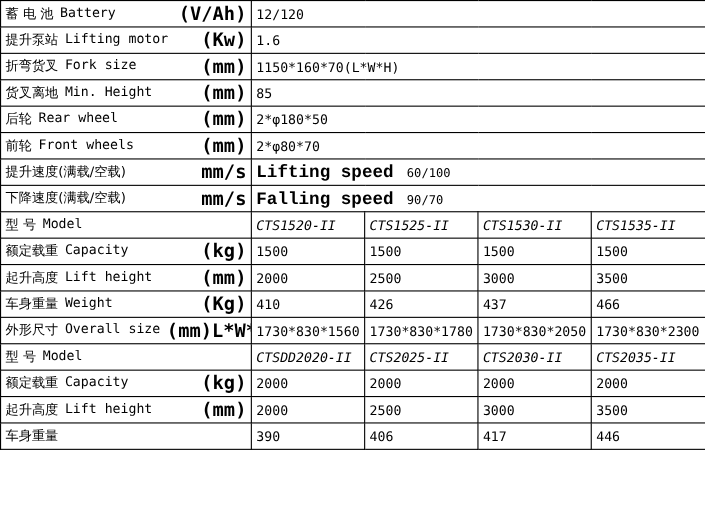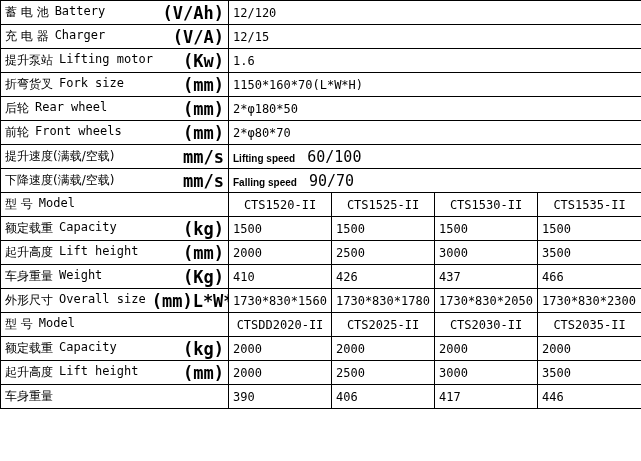--- a/index.html
+++ b/index.html
@@ -58,29 +58,30 @@
   }
   .lbl-unit {
     font-family: "DejaVu Sans Mono", monospace;
     font-size: 17px;
     font-weight: bold;
     padding-left: 6px;
     white-space: nowrap;
   }
   .val {
     font-family: "DejaVu Sans Mono", monospace;
-    font-size: 15px;
+    font-size: 11px;
   }
   .model-col {
     width: 101px;
-    text-align: center;
+    text-align: left;
+    font-style: italic;
   }
   .speed-name {
-    font-family: Liberation Sans, sans-serif;
-    font-size: 10px;
+    font-family: Liberation Mono, monospace;
+    font-size: 16px;
     font-weight: bold;
     padding-right: 12px;
   }
   .inline-pair {
     display: flex;
     align-items: baseline;
   }
 </style>
 </head>
 <body>
@@ -104,51 +105,51 @@
           </span>
           <span class="lbl-unit">(V/Ah)</span>
         </div>
       </td>
       <td colspan="4" class="val">12/120</td>
     </tr>
     <tr>
       <td class="label-cell">
         <div class="lbl-wrap">
           <span class="lbl-left">
-            <span class="cn">充 电 器</span>
-            <span class="mono">Charger</span>
-          </span>
-          <span class="lbl-unit">(V/A)</span>
-        </div>
-      </td>
-      <td colspan="4" class="val">12/15</td>
-    </tr>
-    <tr>
-      <td class="label-cell">
-        <div class="lbl-wrap">
-          <span class="lbl-left">
             <span class="cn">提升泵站</span>
             <span class="mono">Lifting motor</span>
           </span>
           <span class="lbl-unit">(Kw)</span>
         </div>
       </td>
       <td colspan="4" class="val">1.6</td>
     </tr>
     <tr>
       <td class="label-cell">
         <div class="lbl-wrap">
           <span class="lbl-left">
             <span class="cn">折弯货叉</span>
             <span class="mono">Fork size</span>
           </span>
           <span class="lbl-unit">(mm)</span>
         </div>
       </td>
       <td colspan="4" class="val">1150*160*70(L*W*H)</td>
+    </tr>
+    <tr>
+      <td class="label-cell">
+        <div class="lbl-wrap">
+          <span class="lbl-left">
+            <span class="cn">货叉离地</span>
+            <span class="mono">Min. Height</span>
+          </span>
+          <span class="lbl-unit">(mm)</span>
+        </div>
+      </td>
+      <td colspan="4" class="val">85</td>
     </tr>
     <tr>
       <td class="label-cell">
         <div class="lbl-wrap">
           <span class="lbl-left">
             <span class="cn">后轮</span>
             <span class="mono">Rear wheel</span>
           </span>
           <span class="lbl-unit">(mm)</span>
         </div>

